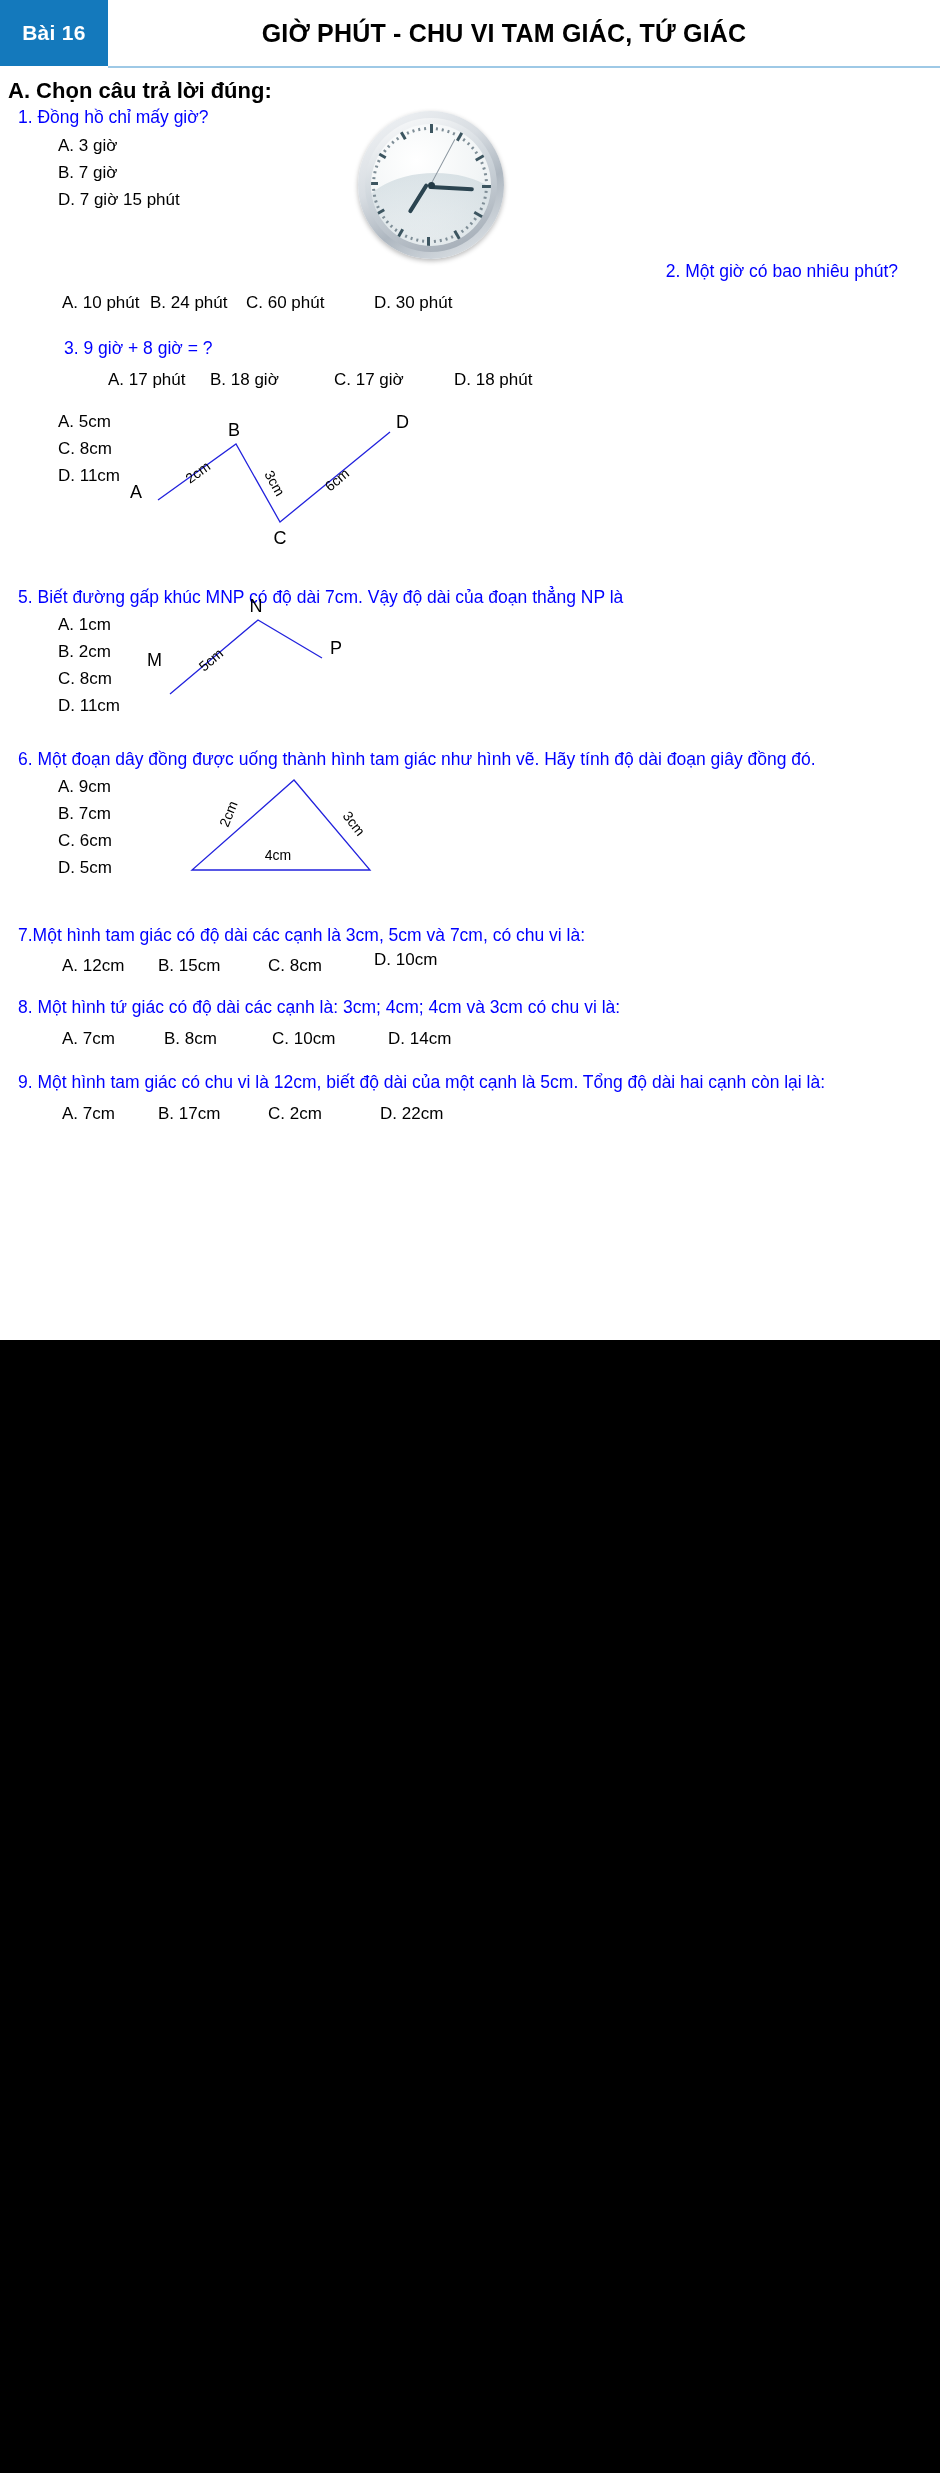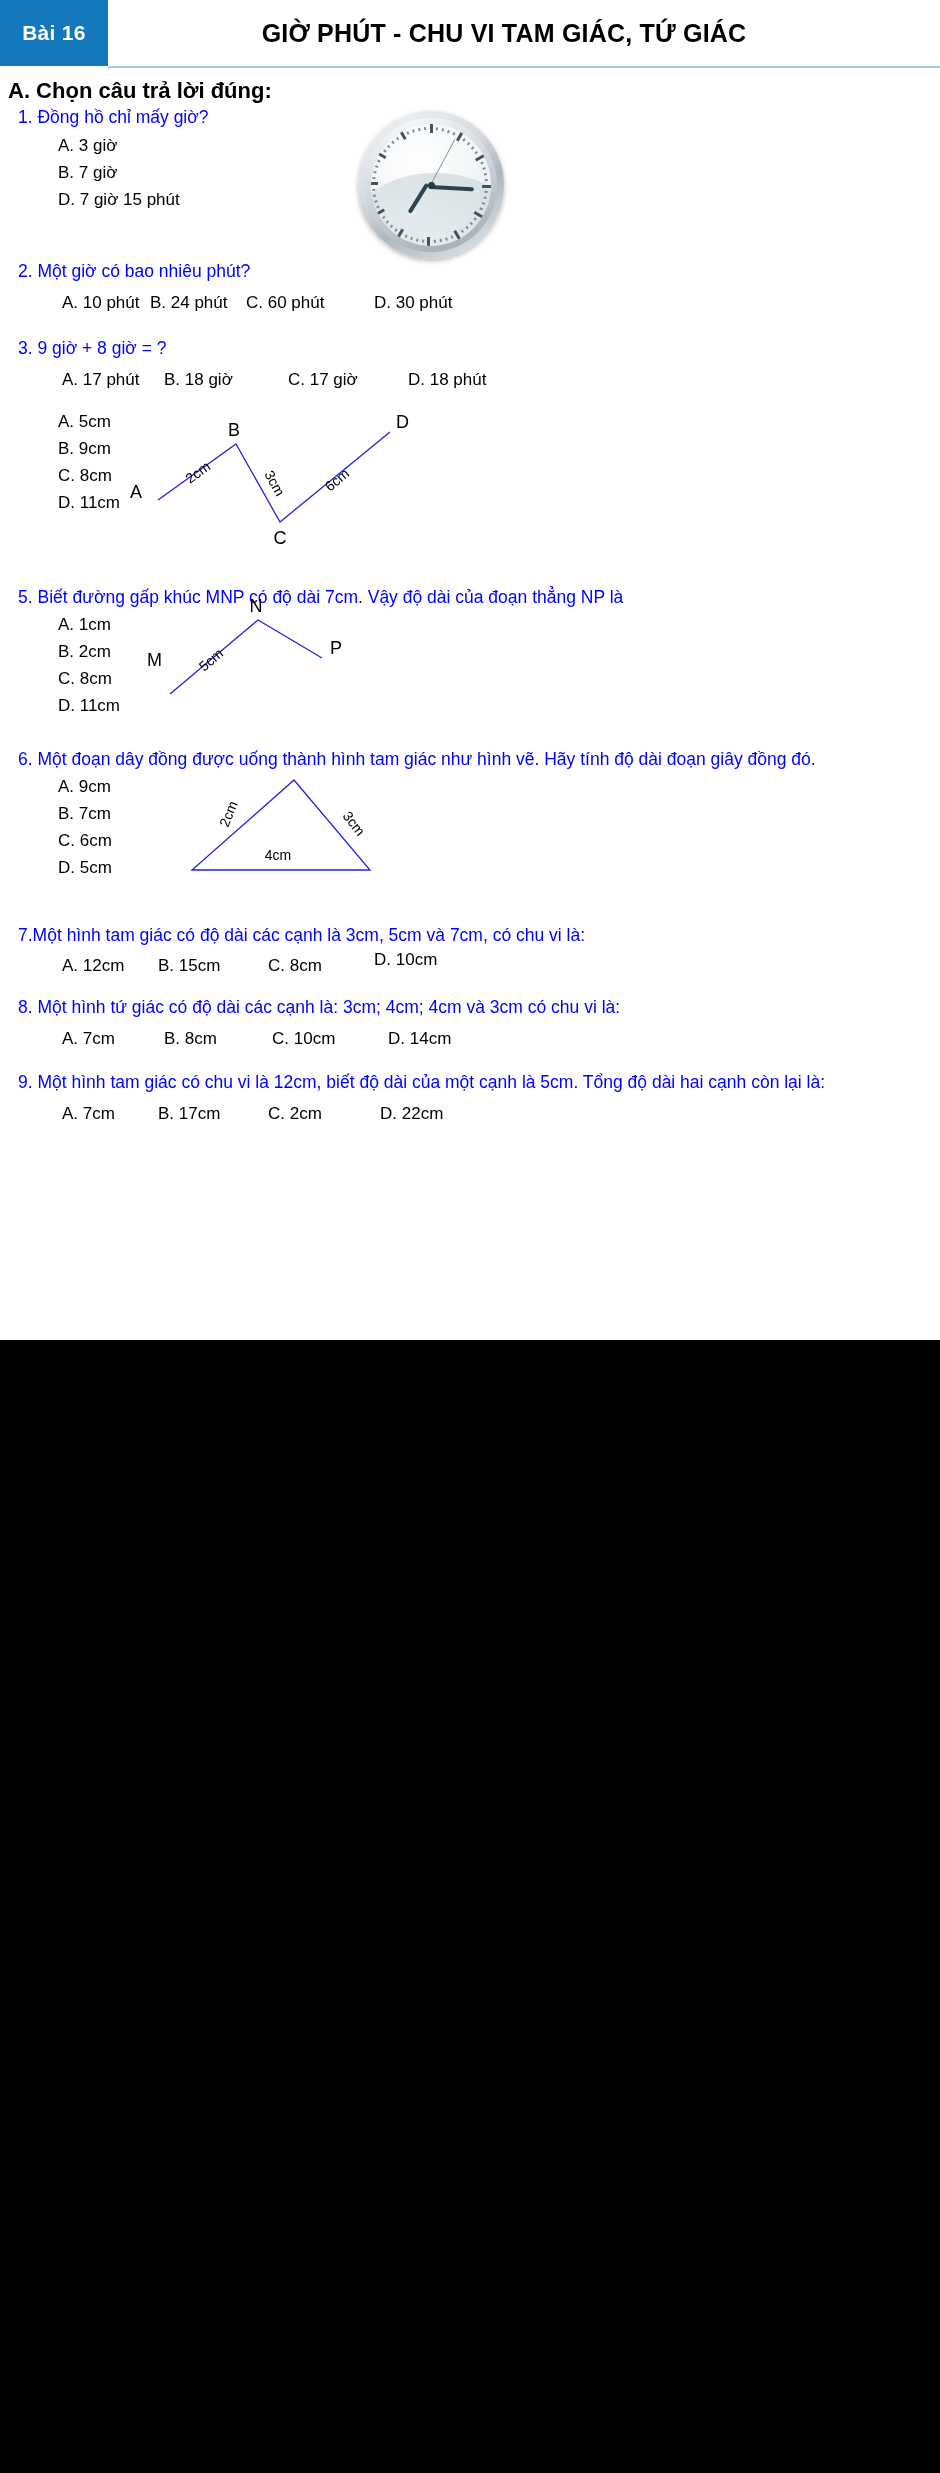--- a/index.html
+++ b/index.html
@@ -276,44 +276,43 @@
             <div class="tick minor" style="transform: rotate(354deg) translate(0px, -58px);"></div>
           </div>
         <div class="hand hour" id="hand-hour" style="transform: rotate(212deg);"></div>
         <div class="hand minute" id="hand-minute" style="transform: rotate(93deg);"></div>
         <div class="hand second" id="hand-second" style="transform: rotate(28deg);"></div>
         <div class="clock-pin"></div>
       </div>
     </div>
   </div>
 
-  <div class="q-block" style="margin-top:22px;">
+  <div class="q-block" style="margin-top:22px;text-align:right;">
     <div class="q-text">2. Một giờ có bao nhiêu phút?</div>
     <div class="opts row" style="margin-top:10px;">
       <div class="opt" style="left:22px;">A. 10 phút</div>
       <div class="opt" style="left:110px;">B. 24 phút</div>
       <div class="opt" style="left:206px;">C. 60 phút</div>
       <div class="opt" style="left:334px;">D. 30 phút</div>
     </div>
   </div>
 
-  <div class="q-block" style="margin-top:18px;">
+  <div class="q-block" style="margin-top:18px;padding-left:46px;">
     <div class="q-text">3. 9 giờ + 8 giờ = ?</div>
     <div class="opts row" style="margin-top:10px;">
       <div class="opt" style="left:22px;">A. 17 phút</div>
       <div class="opt" style="left:124px;">B. 18 giờ</div>
       <div class="opt" style="left:248px;">C. 17 giờ</div>
       <div class="opt" style="left:368px;">D. 18 phút</div>
     </div>
   </div>
 
   <div class="q-block" style="margin-top:16px; height:160px;">
     <div class="opts col" style="margin-top:6px;">
       <div class="opt">A. 5cm</div>
-      <div class="opt">B. 9cm</div>
       <div class="opt">C. 8cm</div>
       <div class="opt">D. 11cm</div>
     </div>
 
     <div class="fig" style="left:140px; top:10px;">
       <svg width="300" height="110" viewBox="0 0 300 110">
         <polyline class="diag-poly" points="18,78 96,22 140,100 250,10"></polyline>
         <text class="vtx-label" x="2" y="76" text-anchor="end">A</text>
         <text class="vtx-label" x="94" y="14" text-anchor="middle">B</text>
         <text class="vtx-label" x="140" y="122" text-anchor="middle">C</text>

